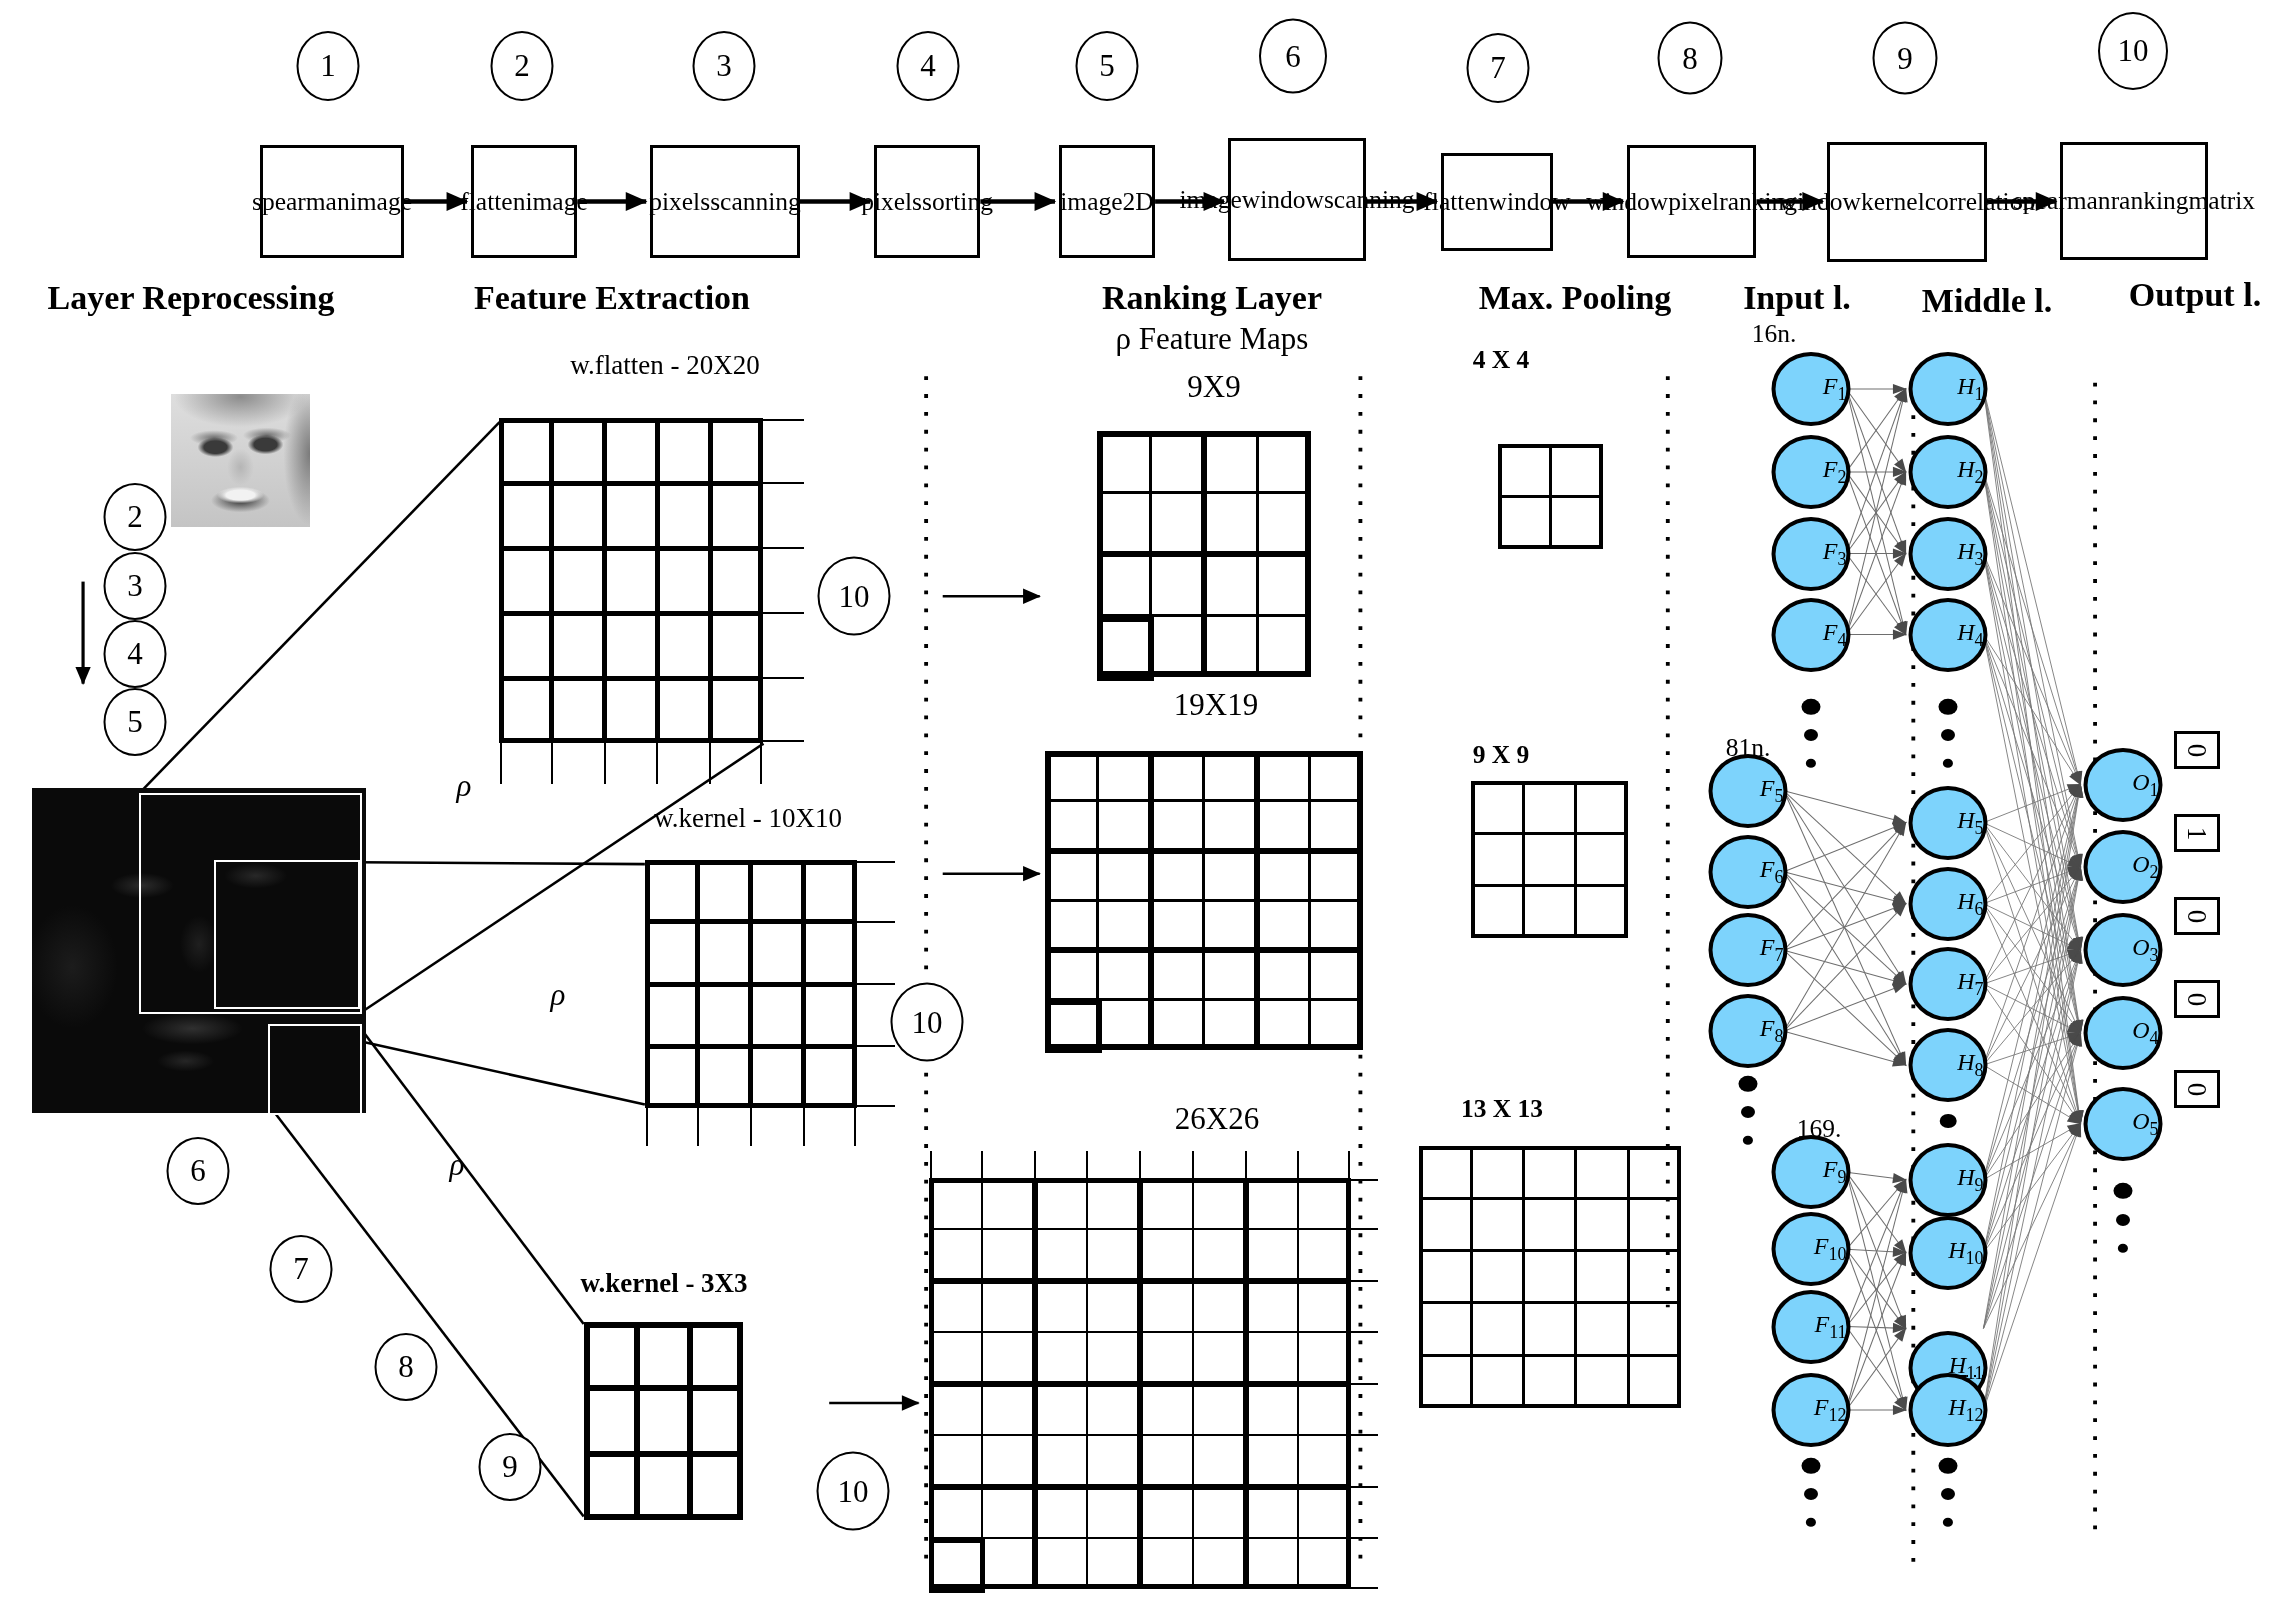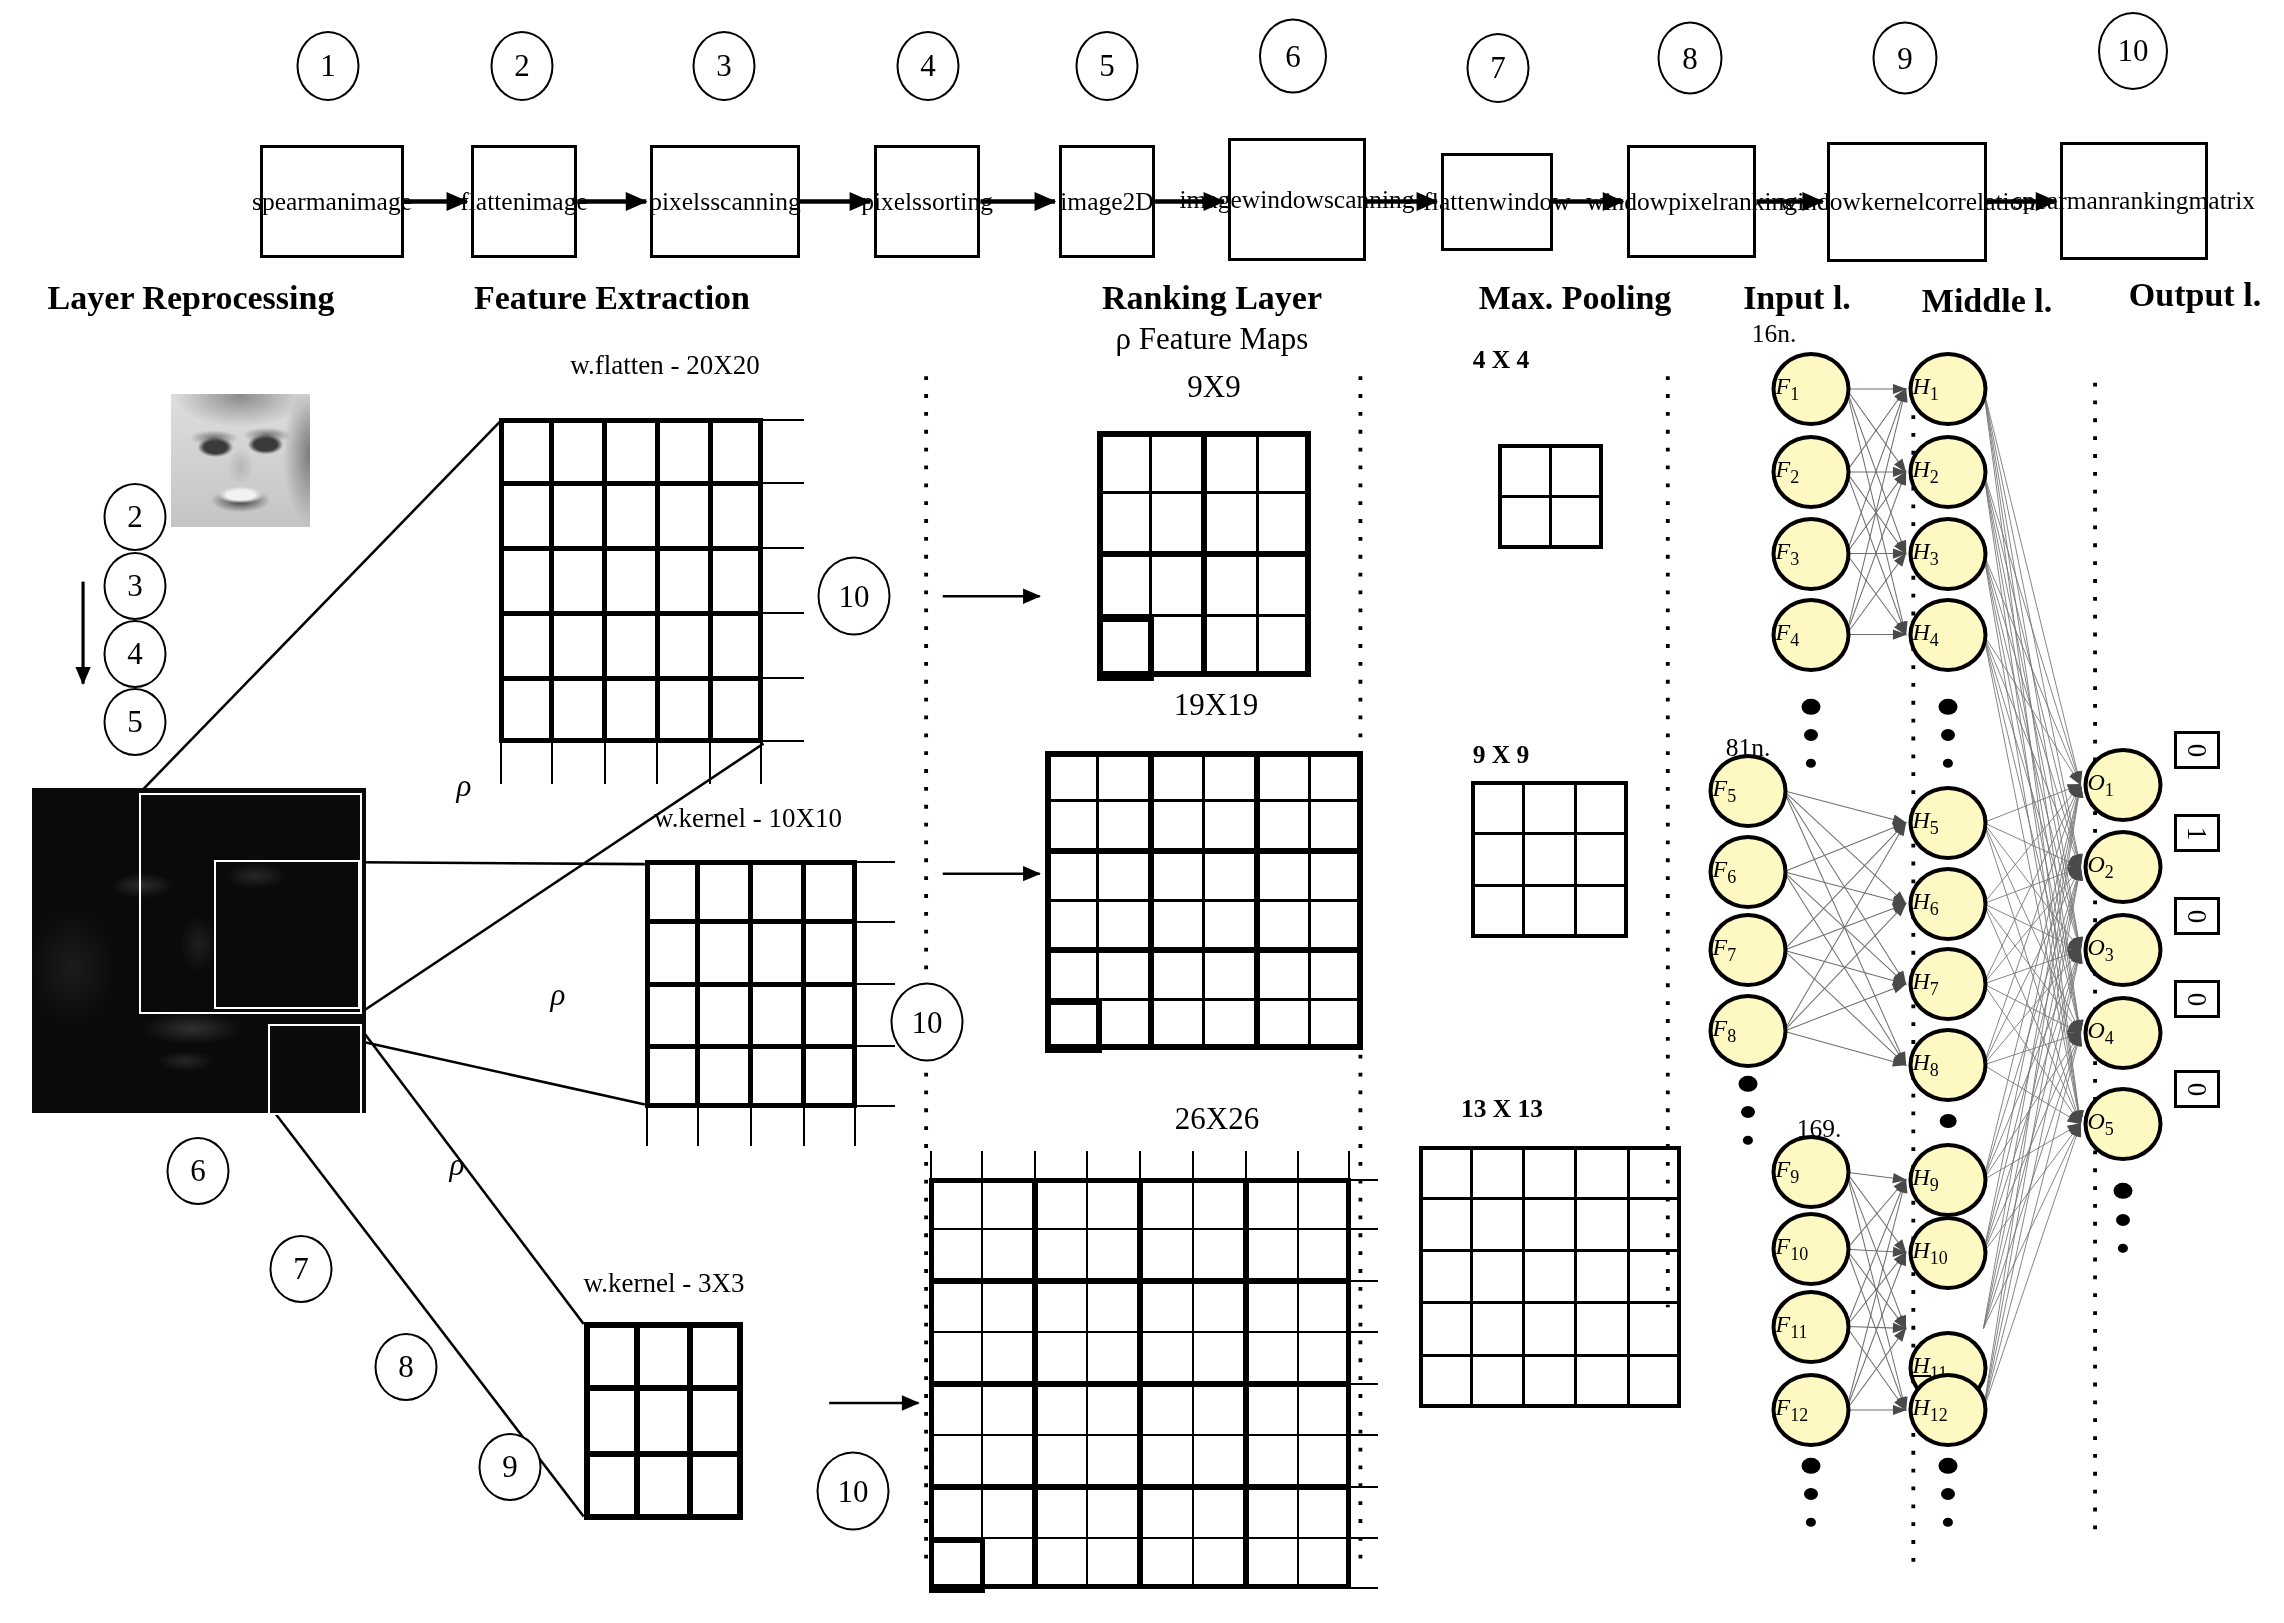--- a/index.html
+++ b/index.html
@@ -11,22 +11,22 @@
   .gtitle{position:absolute;font-size:27px;white-space:nowrap;transform:translate(-50%,-50%);}
   .rtitle{position:absolute;font-size:31px;white-space:nowrap;transform:translate(-50%,-50%);}
   .ptitle{position:absolute;font-size:25.5px;font-weight:bold;white-space:nowrap;transform:translate(-50%,-50%);}
   .cnt{position:absolute;font-size:25.5px;white-space:nowrap;transform:translate(-50%,-50%);}
   .rho{position:absolute;font-size:31px;font-style:italic;transform:translate(-50%,-50%);}
   .stepc{position:absolute;border:2.6px solid #000;border-radius:50%;background:#fff;
          display:flex;align-items:center;justify-content:center;font-size:31px;transform:translate(-50%,-50%);}
   .pbox{position:absolute;border:3.2px solid #000;background:#fff;display:flex;align-items:center;
         justify-content:center;text-align:center;font-size:25.5px;line-height:1.22;}
   .gline{position:absolute;background:#000;}
-  .node{position:absolute;border:4.5px solid #000;border-radius:50%;background:#fef9c3;
-        display:flex;align-items:center;justify-content:flex-start;transform:translate(-50%,-50%);}
+  .node{position:absolute;border:4.5px solid #000;border-radius:50%;background:#7dd3fc;
+        display:flex;align-items:center;justify-content:flex-end;transform:translate(-50%,-50%);}
   .node .nl{font-size:24px;font-style:italic;}
   .node .nl sub{font-size:18px;font-style:normal;}
   .dot{position:absolute;background:#000;border-radius:50%;transform:translate(-50%,-50%);}
   .obox{position:absolute;border:3.2px solid #000;background:#fff;display:flex;align-items:center;
         justify-content:center;font-size:27px;}
   .obox span{display:block;transform:rotate(90deg);}
   .wrect{position:absolute;border:2.6px solid #fff;}
   svg{position:absolute;left:0;top:0;}
   .facephoto{position:absolute;
     background:
@@ -207,21 +207,21 @@
   <div class="hdr" style="left:612px;top:298px;">Feature Extraction</div>
   <div class="hdr" style="left:1212px;top:298px;">Ranking Layer</div>
   <div class="sub" style="left:1212px;top:339px;">ρ Feature Maps</div>
   <div class="hdr" style="left:1575px;top:298px;">Max. Pooling</div>
   <div class="hdr" style="left:1797px;top:298px;">Input l.</div>
   <div class="hdr" style="left:1987px;top:301px;">Middle l.</div>
   <div class="hdr" style="left:2195px;top:295px;">Output l.</div>
 
   <div class="gtitle" style="left:665px;top:365px;">w.flatten - 20X20</div>
   <div class="gtitle" style="left:748px;top:818px;">w.kernel - 10X10</div>
-  <div class="gtitle" style="left:664px;top:1283px;">w.kernel - 3X3</div>
+  <div class="gtitle" style="left:664px;top:1283px;font-weight:bold;">w.kernel - 3X3</div>
 
   <div class="rtitle" style="left:1214px;top:387px;">9X9</div>
   <div class="rtitle" style="left:1216px;top:705px;">19X19</div>
   <div class="rtitle" style="left:1217px;top:1119px;">26X26</div>
 
   <div class="ptitle" style="left:1501px;top:360px;">4 X 4</div>
   <div class="ptitle" style="left:1501px;top:755px;">9 X 9</div>
   <div class="ptitle" style="left:1502px;top:1109px;">13 X 13</div>
 
   <div class="rho" style="left:464px;top:786px;">ρ</div>

